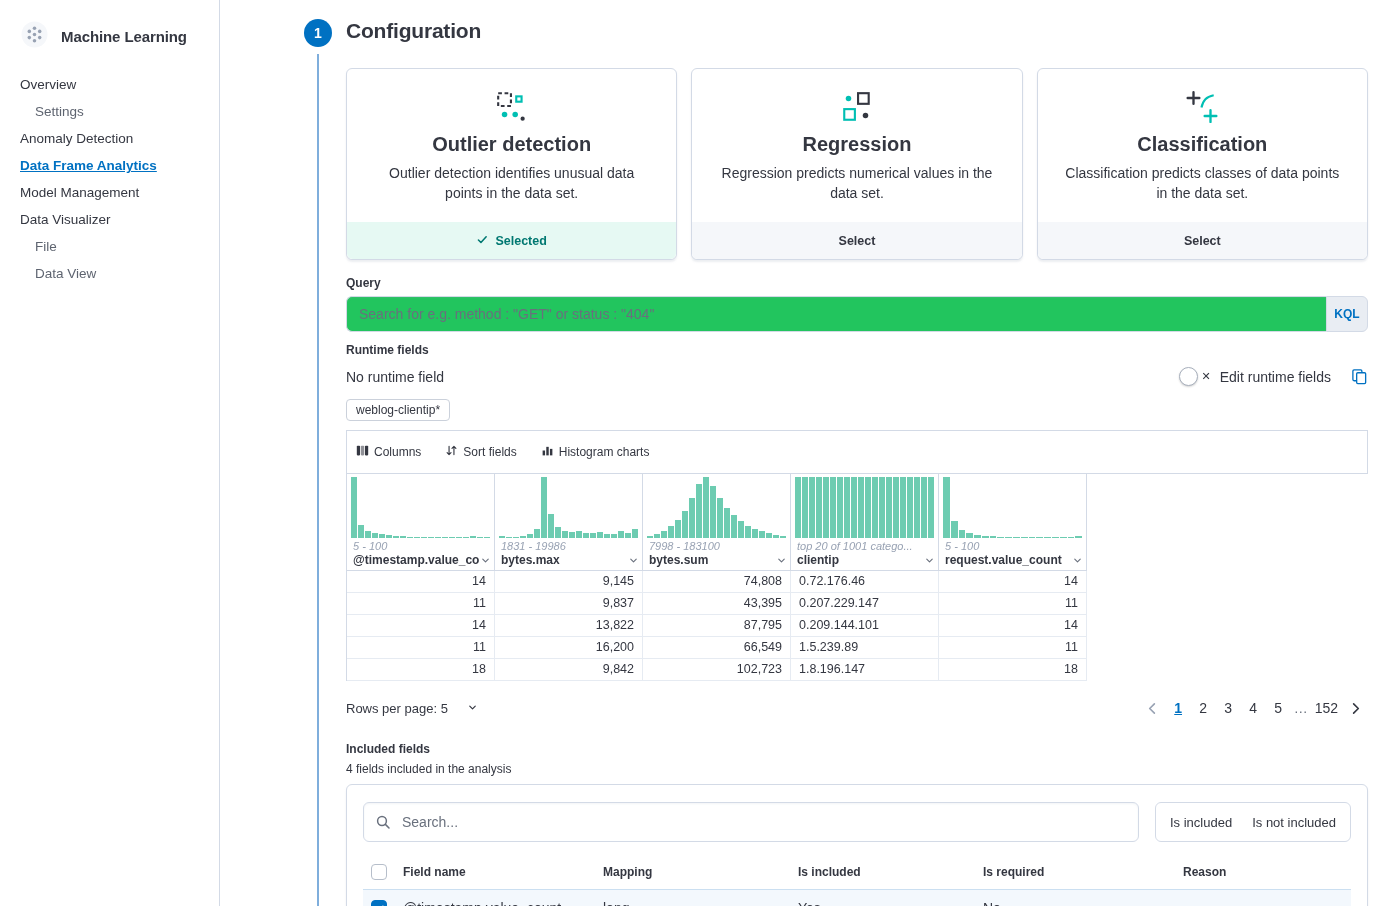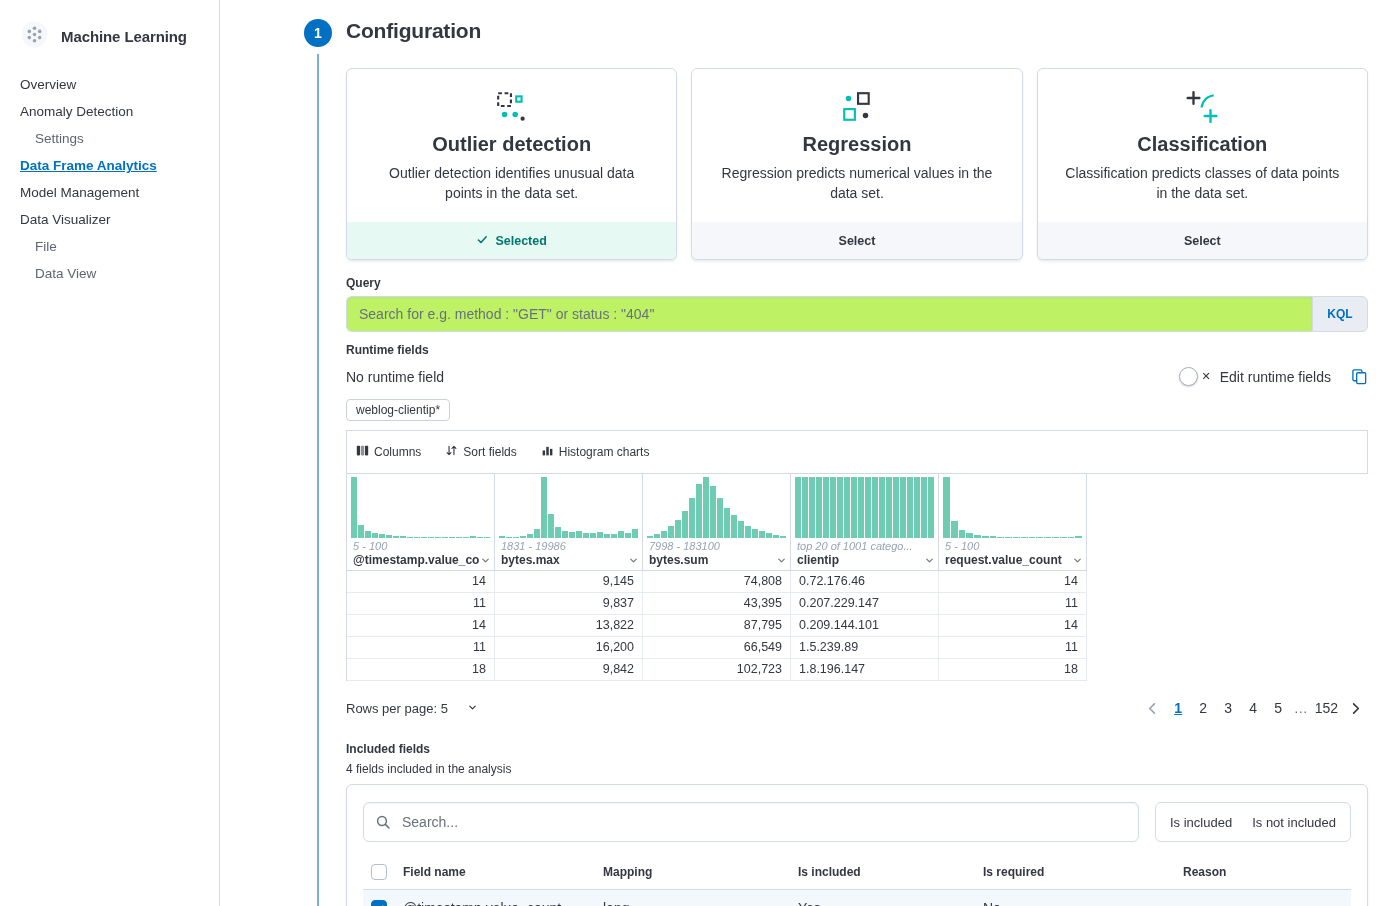--- a/index.html
+++ b/index.html
@@ -32,25 +32,25 @@
   .card-title{font-size:20px;font-weight:700;margin-top:7px}
   .card-desc{font-size:14px;line-height:1.42;margin:8px 24px 0}
   .card-footer{position:absolute;left:0;right:0;bottom:0;height:37px;background:#F5F7FA;
                border-radius:0 0 6px 6px;display:flex;align-items:center;justify-content:center;
                gap:6px;font-size:12.5px;font-weight:700;color:#343741}
   .card.selected .card-footer{background:#E6F9F3;color:#007871}
 
   
   .label{font-size:12px;font-weight:700;margin-top:16px}
   .query-row{display:flex;height:36px;margin-top:6px}
-  .query-input{flex:1;border:1px solid #D3DAE6;border-right:none;border-radius:6px 0 0 6px;background:#bef264;
+  .query-input{flex:1;border:1px solid #D3DAE6;border-right:none;border-radius:6px 0 0 6px;background:#22c55e;
                padding:0 12px;font-size:14px;font-family:inherit;color:#343741;outline:none;
                box-shadow:inset 0 1px 2px rgba(152,162,179,.18)}
   .query-input::placeholder{color:#69707D}
-  .kql-btn{width:56px;border:1px solid #D3DAE6;border-radius:0 6px 6px 0;background:#E9EDF3;
+  .kql-btn{width:42px;border:1px solid #D3DAE6;border-radius:0 6px 6px 0;background:#E9EDF3;
            color:#0071C2;font-size:12px;font-weight:700;font-family:inherit;cursor:pointer}
 
   
   .runtime-row{display:flex;align-items:center;margin-top:10px;font-size:14px}
   .runtime-status{flex:1}
   .switch{position:relative;display:inline-flex;align-items:center;margin-right:9px;cursor:pointer}
   .switch-thumb{width:19px;height:19px;border-radius:50%;background:#fff;border:1px solid #A7AFBC;
                 box-shadow:0 1px 2px rgba(0,0,0,.18)}
   .switch-x{color:#343741;font-size:11px;margin-left:4px;line-height:1}
   .edit-label{margin-right:20px;cursor:pointer}
@@ -125,22 +125,22 @@
             <circle cx="8" cy="16" r="1.7"></circle>
             <circle cx="18" cy="16" r="1.7"></circle>
             <circle cx="13" cy="19" r="1.7"></circle>
           </g>
         </svg>
     </span>
     <span class="app-title">Machine Learning</span>
   </div>
   <nav class="sidebar-nav">
       <a class="nav-item">Overview</a>
+      <a class="nav-item indent">Settings</a>
       <a class="nav-item">Anomaly Detection</a>
-      <a class="nav-item indent">Settings</a>
       <a class="nav-item active">Data Frame Analytics</a>
       <a class="nav-item">Model Management</a>
       <a class="nav-item">Data Visualizer</a>
       <a class="nav-item indent">File</a>
       <a class="nav-item indent">Data View</a>
     </nav>
 </aside>
 
 <main class="main">
   <div class="step-line"></div>

